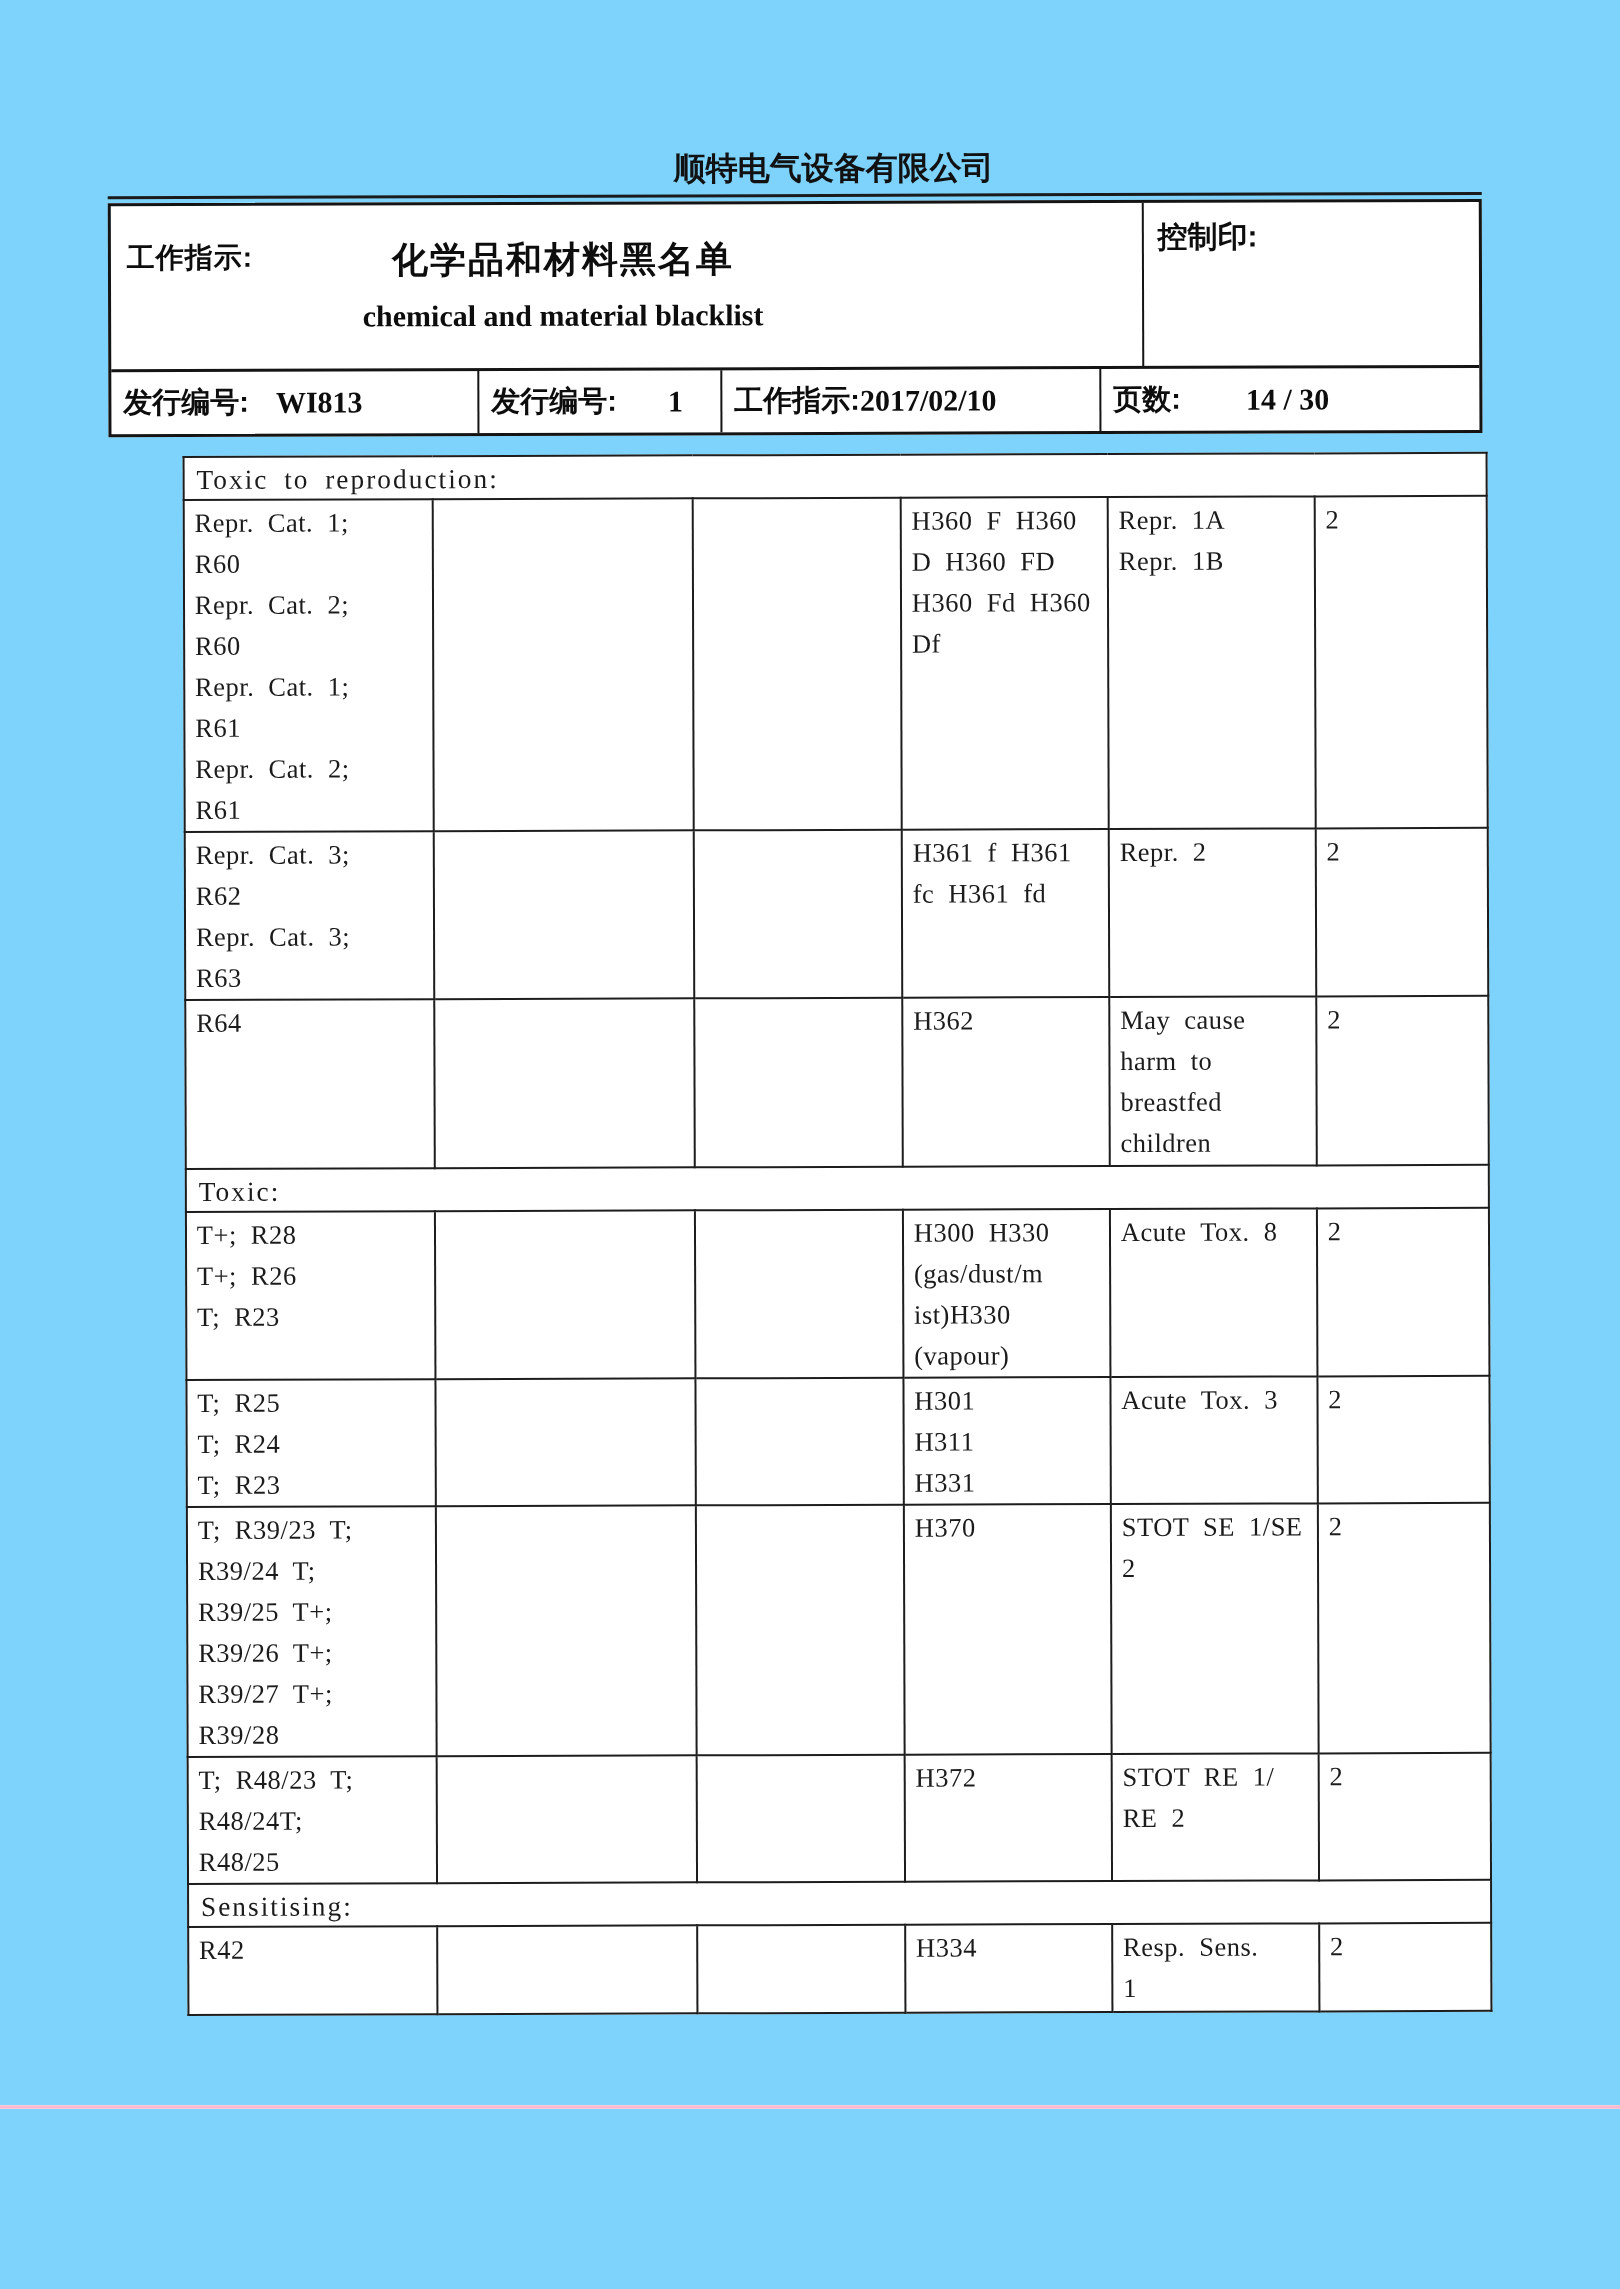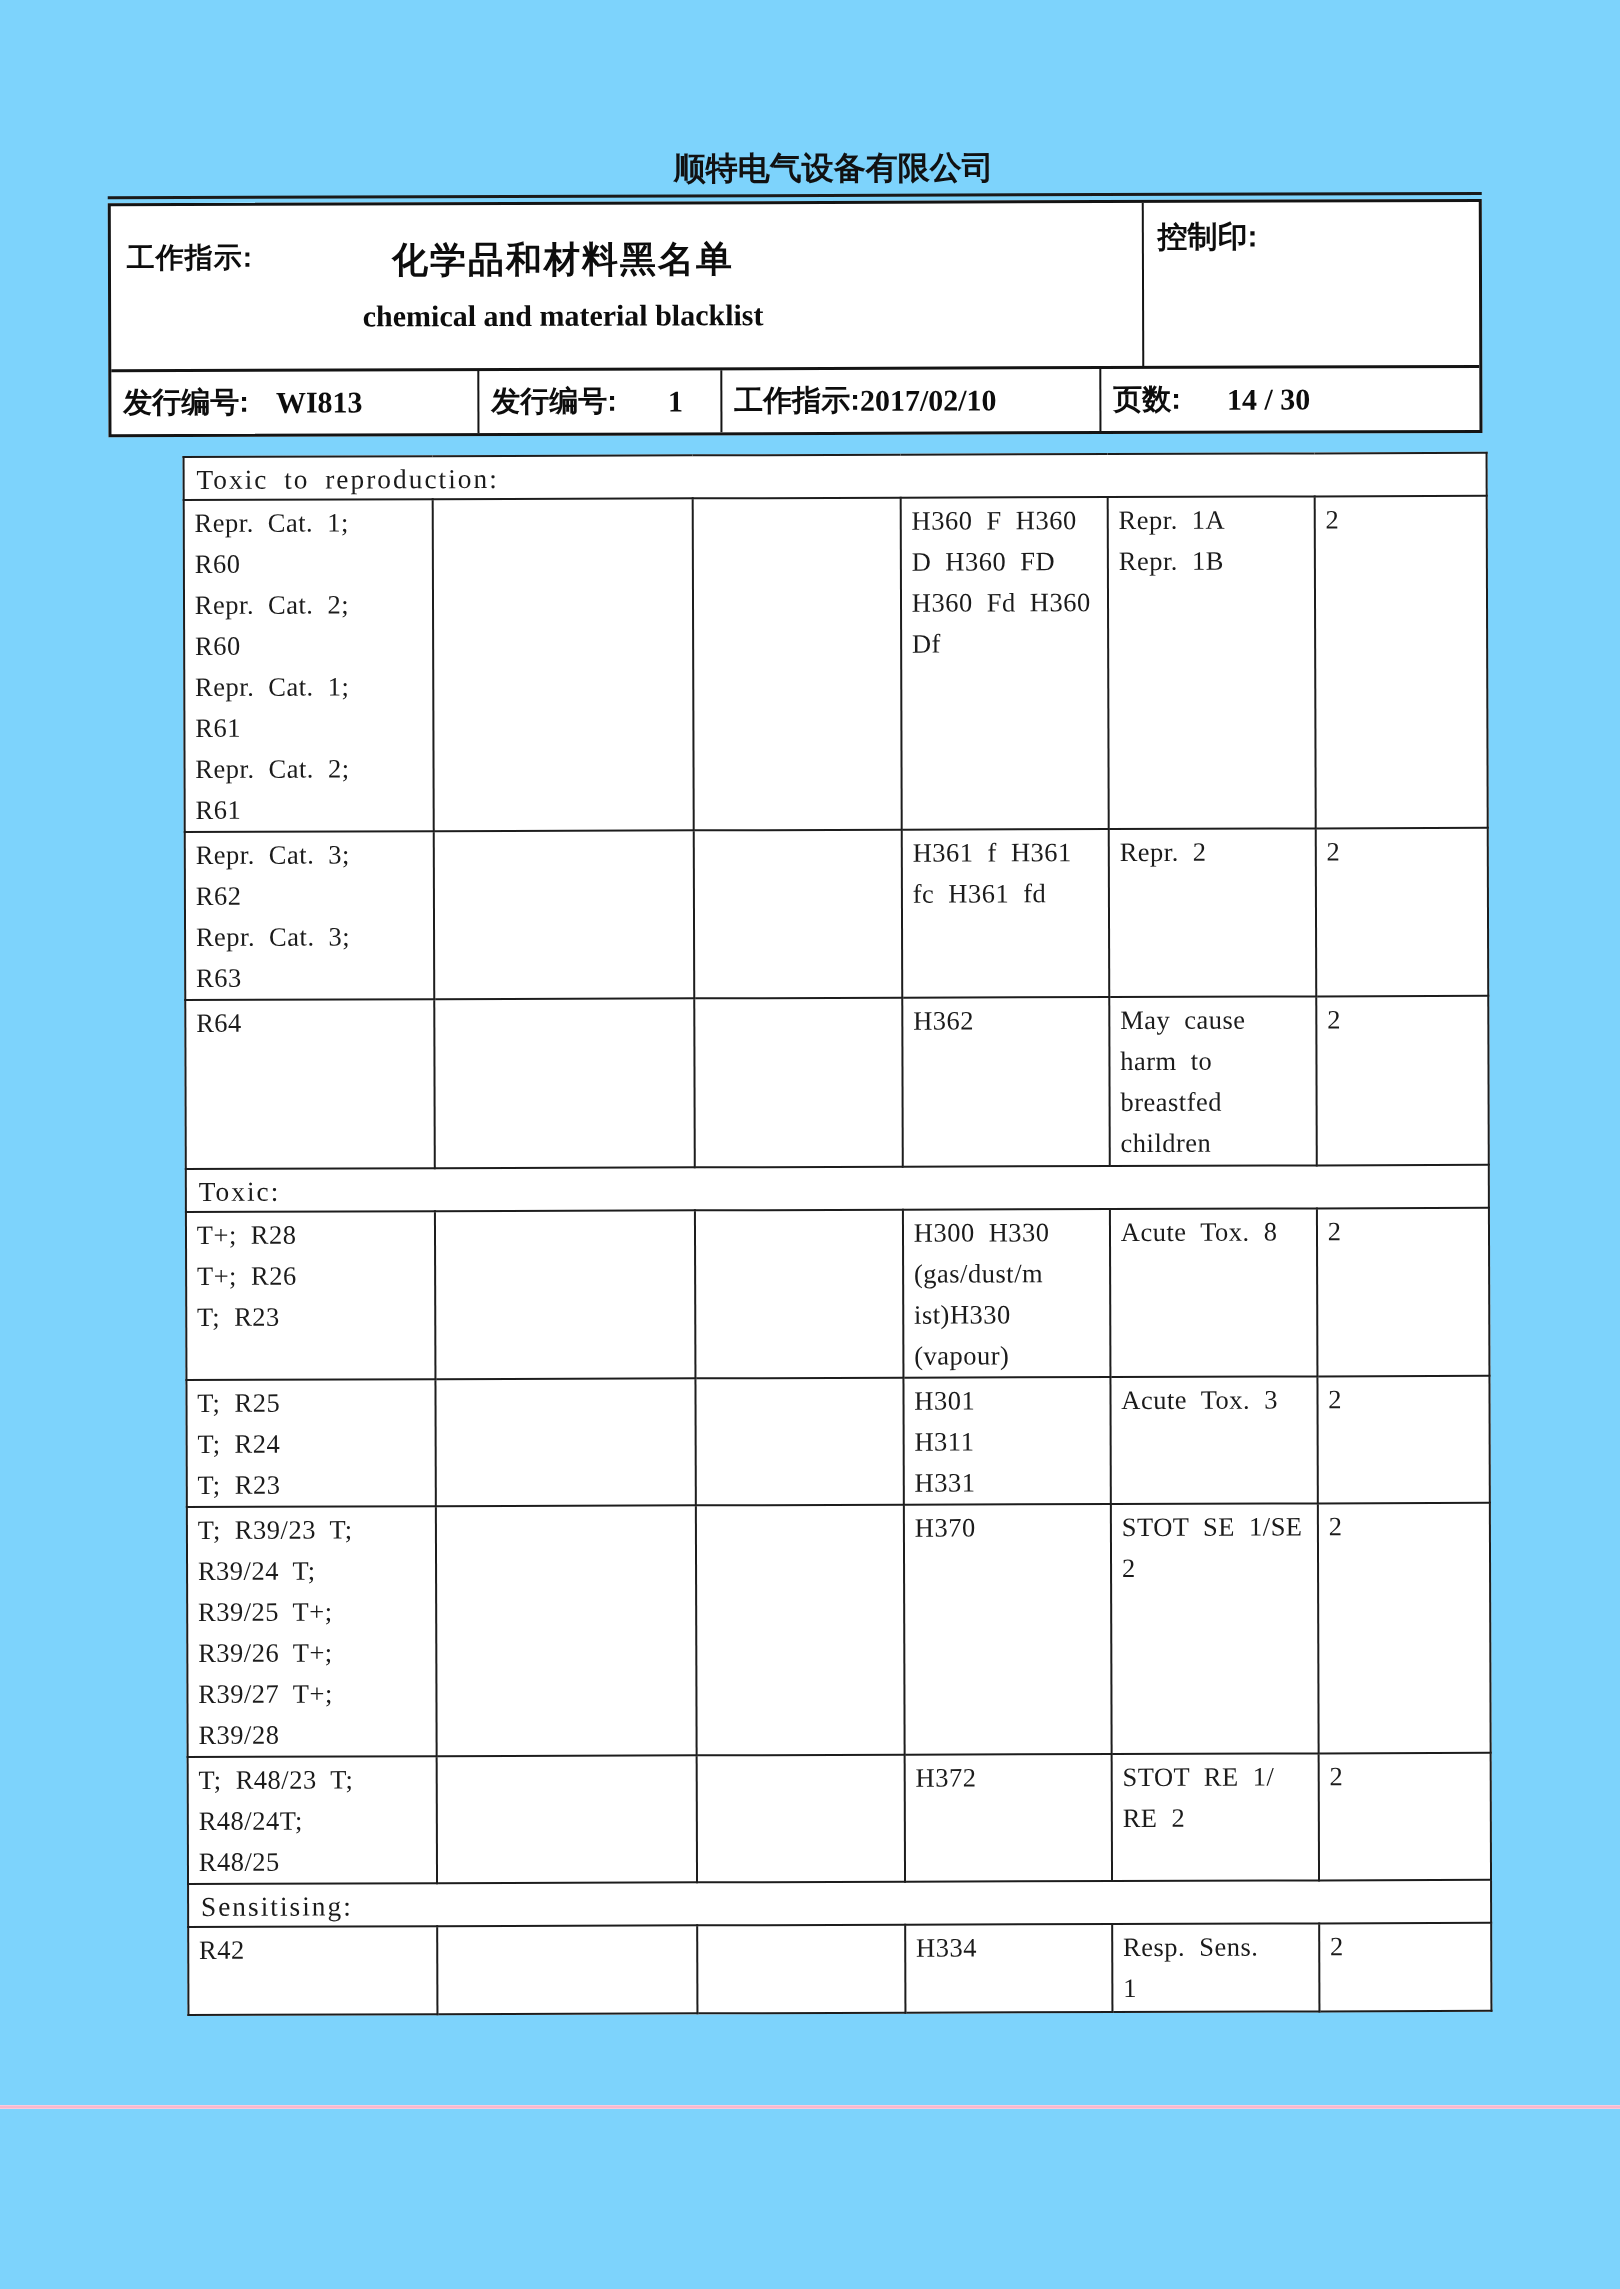--- a/index.html
+++ b/index.html
@@ -50,21 +50,21 @@
   .hdr-r2{display:flex;height:62px;}
   .hdr-r2 .cell{
     box-sizing:border-box;display:flex;align-items:center;
     padding-left:11.8px;
     font-family:"Liberation Sans","DejaVu Sans",sans-serif;
     font-weight:bold;font-size:29px;color:#0d0d0d;white-space:nowrap;
   }
   .hdr-r2 .cell + .cell{border-left:2.9px solid #141414;}
   .c-a{width:366px;}.c-b{width:243px;}.c-c{width:379px;}.c-d{flex:1;}
   .val{font-family:"Liberation Serif","DejaVu Serif",serif;font-weight:bold;font-size:30px;}
-  .gap-s{margin-left:27px;}.gap-m{margin-left:51px;}.gap-l{margin-left:46px;}
+  .gap-s{margin-left:27px;}.gap-m{margin-left:51px;}.gap-l{margin-left:65px;}
 
   
   .bl-table{
     position:absolute;left:184px;top:454px;width:1302px;
     border-collapse:collapse;table-layout:fixed;
     border:2.9px solid #161616;background:#fff;
   }
   .bl-table td{
     border:2px solid #1d1d1d;vertical-align:top;
     padding:2px 5.9px 0 9.8px;

